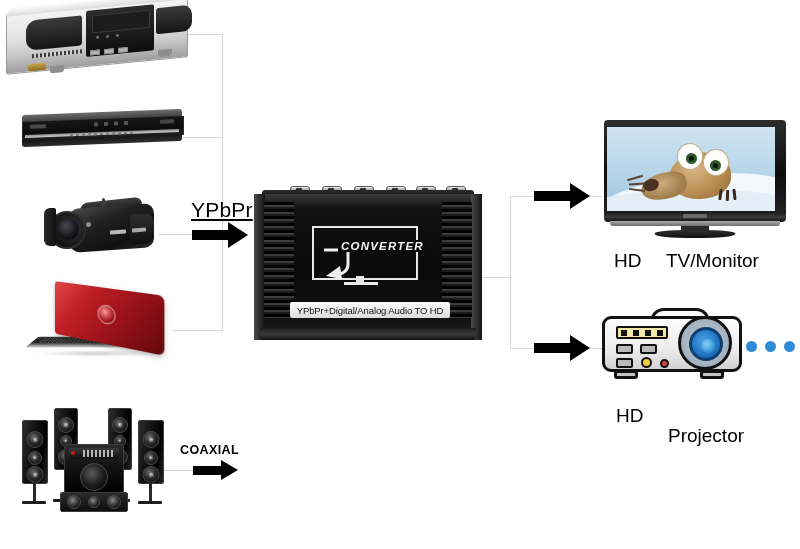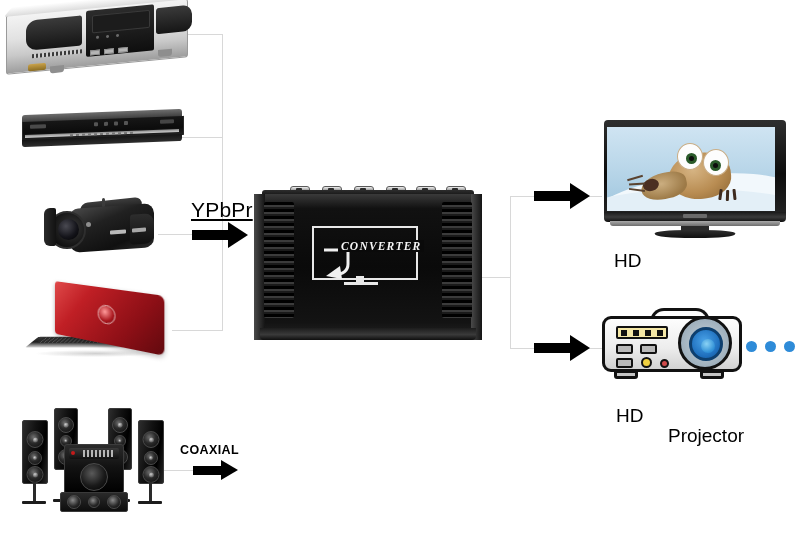--- a/index.html
+++ b/index.html
@@ -323,21 +323,21 @@
   .mon-neck { position:absolute; left:52px; top:56px; width:8px; height:7px; background:#e8e8e8; }
   .mon-foot { position:absolute; left:40px; top:62px; width:34px; height:3px; background:#e8e8e8; }
   .logo-video {
     position:absolute; left:38px; top:-2px;
     color:#f2f2f2; font-family:"DejaVu Sans Mono", monospace; font-weight:bold;
     font-size:19px; letter-spacing:4px;
     background:#0a0a0a; padding:0 3px;
   }
   .logo-conv {
     position:absolute; left:34px; top:20px;
-    color:#f6f6f6; font-family:Liberation Serif, serif; font-weight:bold;
+    color:#f6f6f6; font-family:Liberation Sans, sans-serif; font-weight:bold;
     font-size:11.5px; letter-spacing:1.2px;
     font-style:italic;
     background:#0a0a0a; padding:0 3px;
   }
   .logo-arrow { position:absolute; left:14px; top:28px; }
   .conv-label {
     position:absolute; left:36px; top:116px; width:160px; height:16px;
     background: linear-gradient(180deg,#fbfbfb,#dcdcdc);
     border-radius: 2px;
     display:flex; align-items:center; justify-content:center;
@@ -654,20 +654,21 @@
       <div class="mon-frame"></div>
       <div class="mon-neck"></div>
       <div class="mon-foot"></div>
       <svg class="logo-arrow" width="46" height="34" viewBox="0 0 46 34">
         <path d="M6 2 L30 2 L30 16 Q30 26 16 27" fill="none" stroke="#f0f0f0" stroke-width="3"></path>
         <polygon points="22,18 8,28 24,31" fill="#f0f0f0"></polygon>
       </svg>
       <div class="logo-conv">CONVERTER</div>
     </div>
 
+    <div class="conv-label">YPbPr+Digital/Analog Audio TO HD</div>
   </div>
 
   <div class="arrow" style="left:534px; top:183px; width:56px; height:26px;">
     <div class="shaft" style="width:38px;"></div>
     <div class="head" style="left:36px; border-width:13px 0 13px 20px;"></div>
   </div>
   <div class="arrow" style="left:534px; top:335px; width:56px; height:26px;">
     <div class="shaft" style="width:38px;"></div>
     <div class="head" style="left:36px; border-width:13px 0 13px 20px;"></div>
   </div>
@@ -694,20 +695,21 @@
       <div class="claw" style="left:126px; top:62px; transform:rotate(-6deg);"></div>
     </div>
     <div class="tv-chin"></div>
     <div class="tv-brand"></div>
     <div class="tv-strip"></div>
     <div class="tv-neck"></div>
     <div class="tv-stand"></div>
   </div>
 
   <div class="lbl lbl-out" style="left:614px; top:250px;">HD</div>
+  <div class="lbl lbl-out" style="left:666px; top:250px;">TV/Monitor</div>
 
   <div class="abs" id="proj">
     <div class="pj-hump"></div>
     <div class="pj-body"></div>
     <div class="pj-strip">
         <i></i>
         <i></i>
         <i></i>
         <i></i>
       </div>

